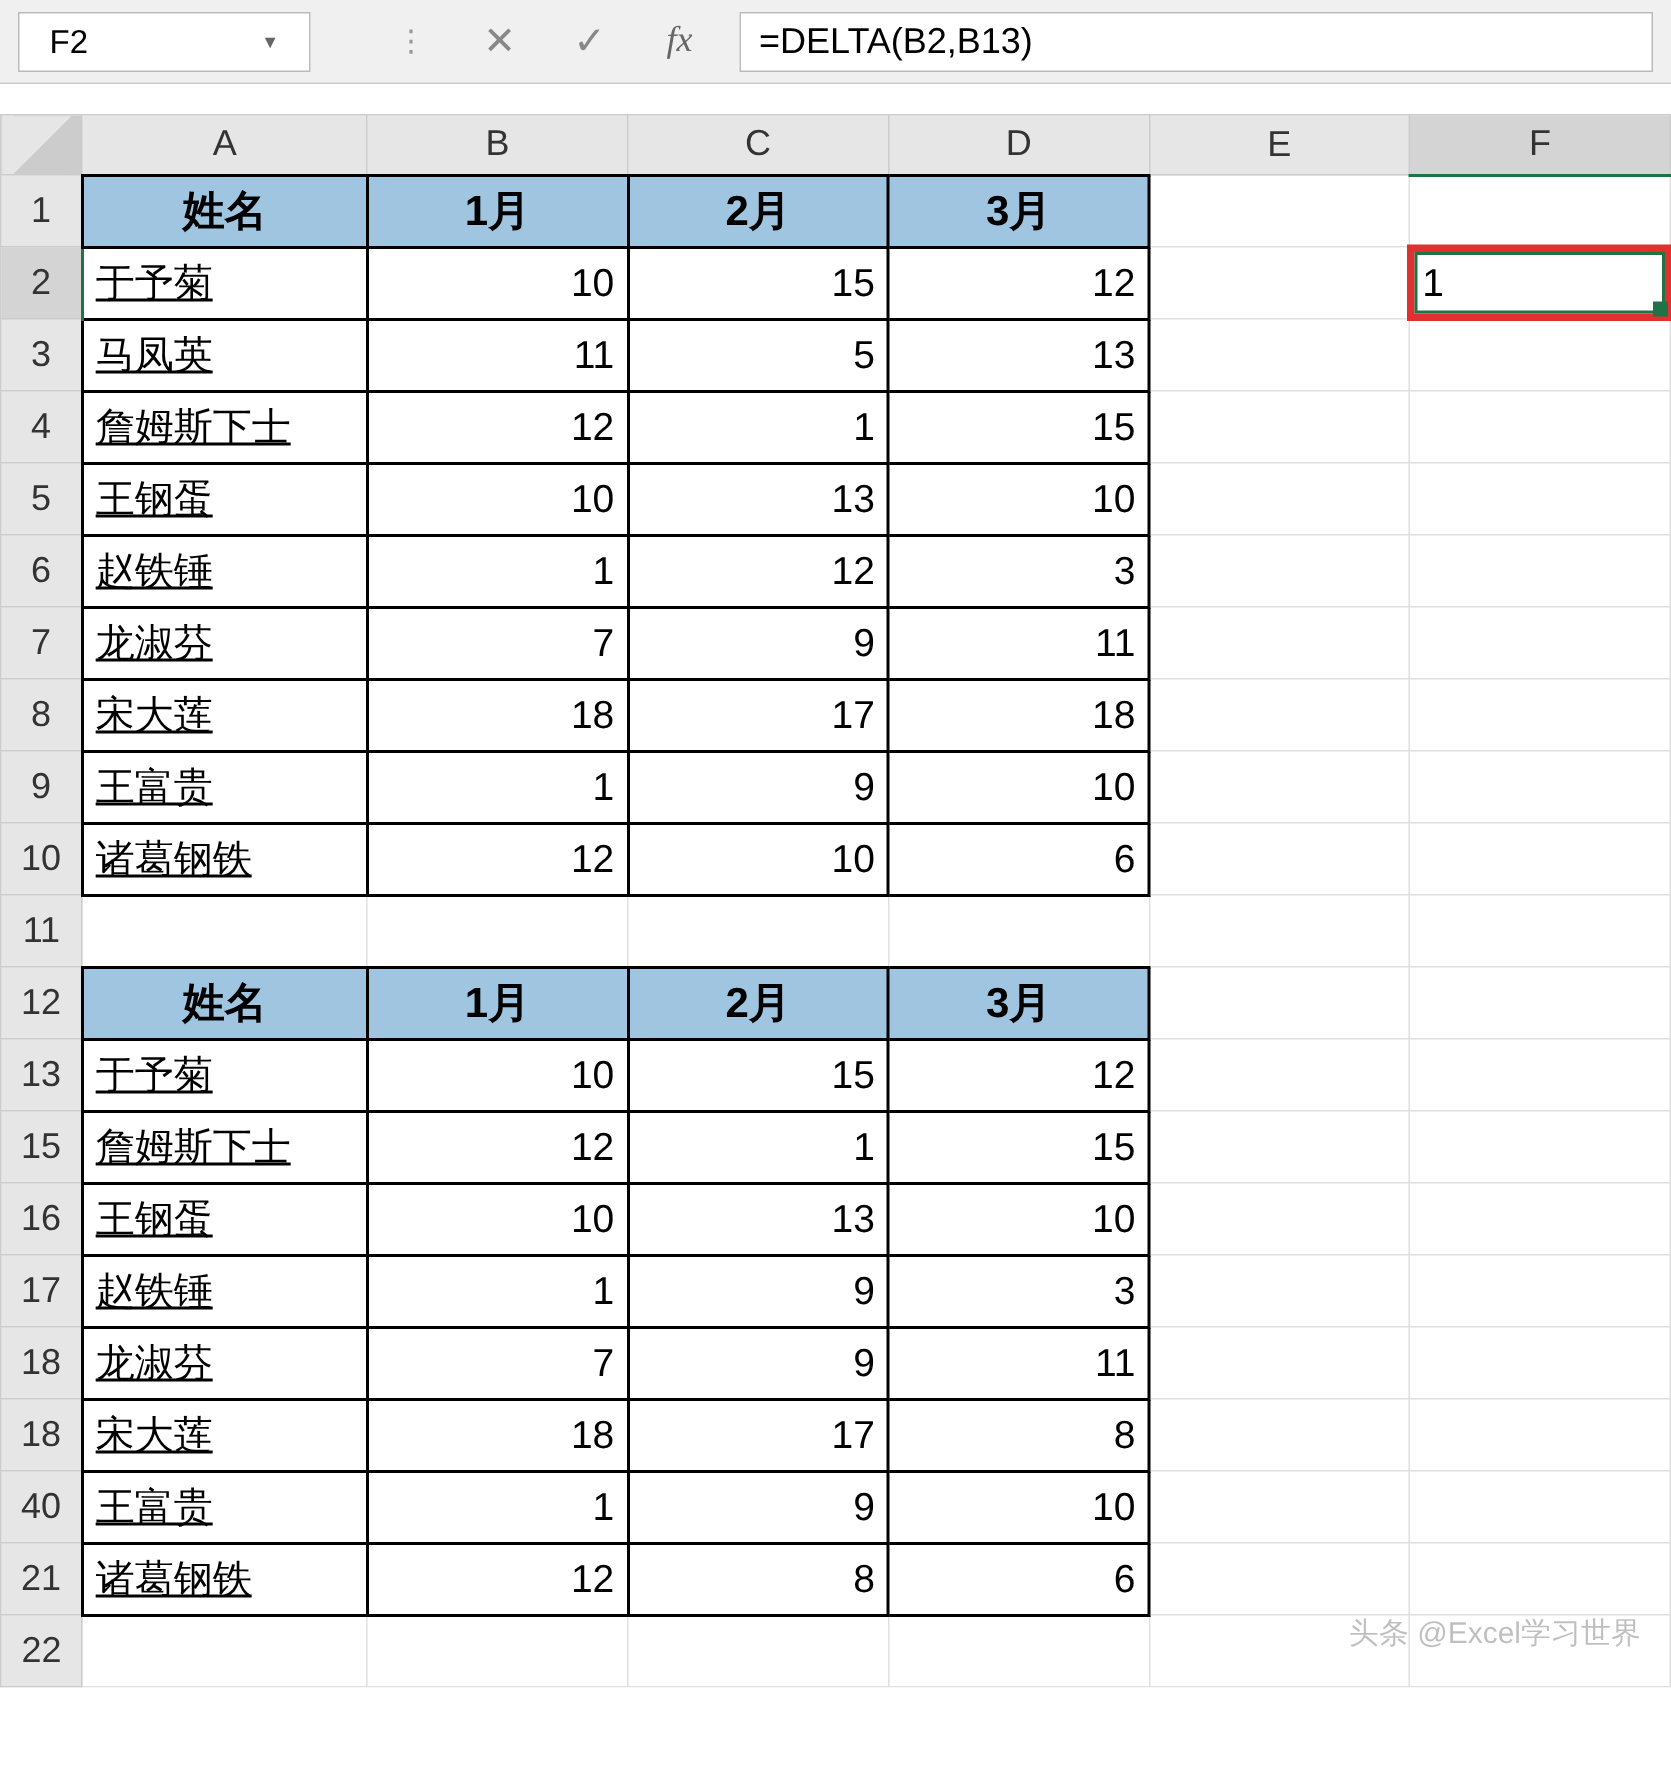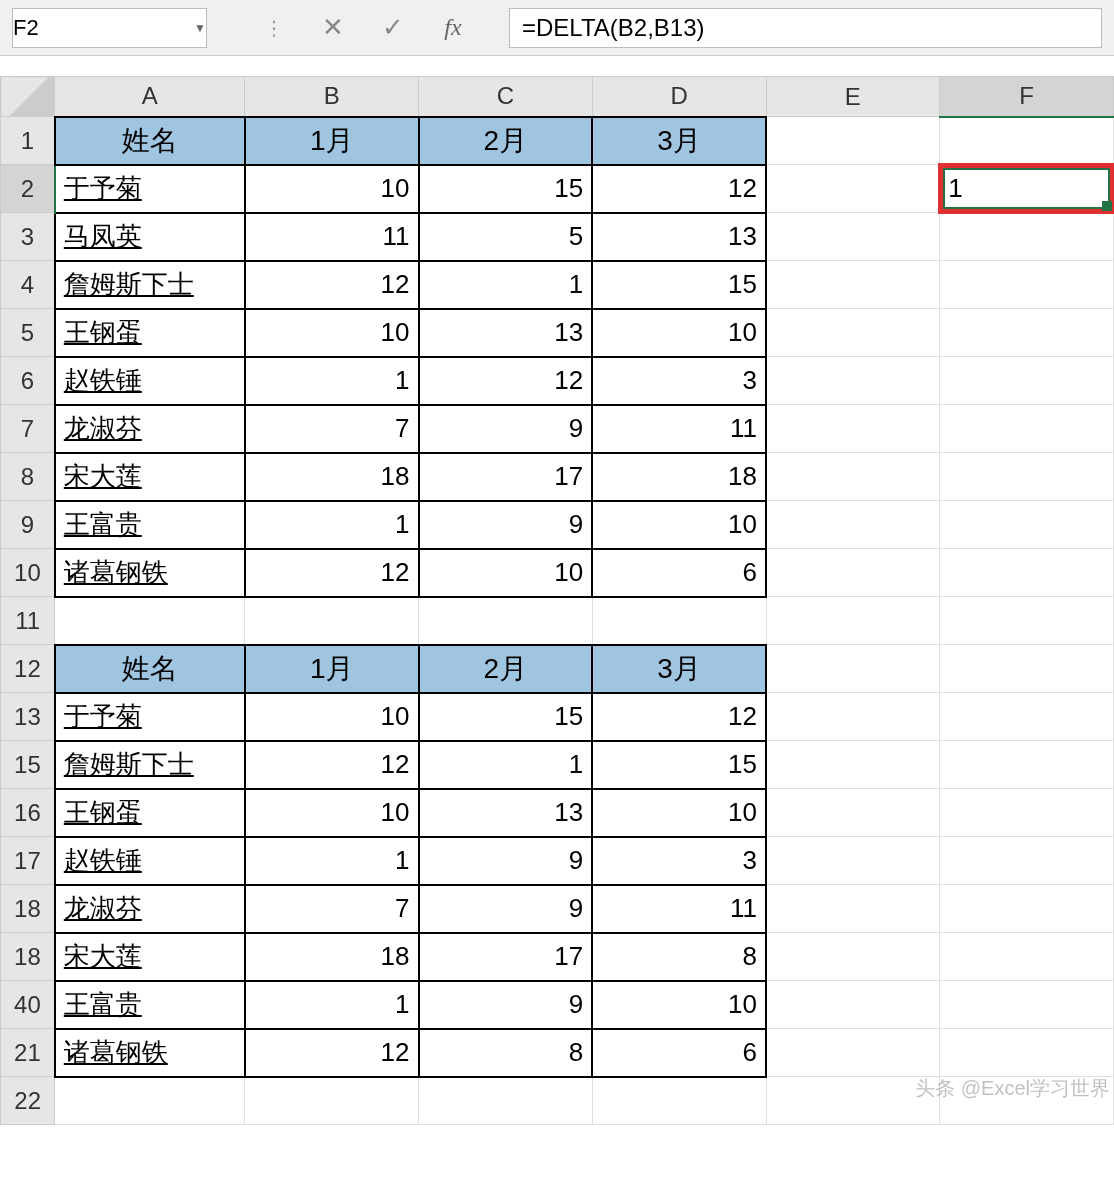--- a/index.html
+++ b/index.html
@@ -1,51 +1,51 @@
 <!DOCTYPE html>
 <html><head>
   <meta charset="utf-8">
   <style>
     * { box-sizing: border-box; margin: 0; padding: 0; }
     body { font-family: "Microsoft YaHei", Arial, sans-serif; background: #fff; width: 1114px; }
     
     
     .formula-bar { display: flex; align-items: center; height: 56px; background: #f0f0f0; border-bottom: 1px solid #ccc; padding: 8px 12px; gap: 6px; }
-    .name-box { width: 195px; height: 40px; background: #fff; border: 1px solid #bbb; display: flex; align-items: center; padding: 0 0; font-size: 22px; }
+    .name-box { width: 195px; height: 40px; background: #fff; border: 1px solid #bbb; display: flex; align-items: center; padding: 0 20px; font-size: 22px; }
     .name-box-dropdown { margin-left: auto; color: #666; font-size: 12px; }
     .fx-buttons { display: flex; align-items: center; gap: 0; margin-left: 30px; }
     .fx-btn { width: 60px; height: 40px; display: flex; align-items: center; justify-content: center; color: #888; font-size: 26px; cursor: default; }
     .fx-btn.dots { font-size: 20px; letter-spacing: -2px; color: #999; }
     .fx-label { font-style: italic; font-family: "Times New Roman", serif; color: #666; font-size: 24px; text-align: right; }
-    .formula-input { flex: 1; height: 40px; background: #fff; border: 1px solid #bbb; padding: 0 12px; font-size: 24px; display: flex; align-items: center; margin-left: 20px; }
+    .formula-input { flex: 1; height: 40px; background: #fff; border: 1px solid #bbb; padding: 0 12px; font-size: 24px; display: flex; align-items: center; margin-left: 4px; }
     
     
     .sheet { margin-top: 20px; }
     table { border-collapse: collapse; width: 100%; }
     .col-header td { background: #e6e6e6; border: 1px solid #ccc; text-align: center; font-size: 24px; color: #333; height: 40px; }
     .col-header .corner { background: linear-gradient(135deg, #e6e6e6 50%, #ccc 50%); width: 50px; }
     .row-header { background: #e6e6e6; border: 1px solid #ccc; text-align: center; font-size: 24px; color: #333; width: 50px; }
     .col-A { width: 175px; }
     .col-B, .col-C, .col-D, .col-E, .col-F { width: 160px; }
     
     .data-cell { border: 1px solid #e0e0e0; height: 48px; font-size: 26px; padding: 0 8px; }
     .bordered { border: 2px solid #000; }
-    .header-cell { background: #9fc5e0; font-weight: normal; text-align: center; font-size: 28px; margin-left: 16px; }
+    .header-cell { background: #9fc5e0; font-weight: bold; text-align: center; font-size: 28px; margin-left: 16px; }
     .name-cell { text-align: left; text-decoration: underline; }
     .num-cell { text-align: right; }
     
     .col-header .active-col { background: #d4d4d4; border-bottom: 2px solid #217346; }
     .row-header.active-row { background: #d4d4d4; border-right: 2px solid #217346; }
     
     .selected-cell { position: relative; }
     .selected-outline { position: absolute; inset: -2px; border: 5px solid #e03030; pointer-events: none; }
     .selected-inner { position: absolute; inset: 3px; border: 2px solid #217346; pointer-events: none; }
     .fill-handle { position: absolute; right: 1px; bottom: 1px; width: 10px; height: 10px; background: #217346; }
     
-    .watermark { position: fixed; right: 4px; bottom: 80px; color: rgba(0,0,0,0.25); font-size: 20px; pointer-events: none; }
+    .watermark { position: fixed; right: 20px; bottom: 80px; color: rgba(0,0,0,0.25); font-size: 20px; pointer-events: none; }
   </style>
 </head>
 <body>
 
 <div class="formula-bar">
   <div class="name-box">
     <span>F2</span>
     <span class="name-box-dropdown">▼</span>
   </div>
   <div class="fx-buttons">

